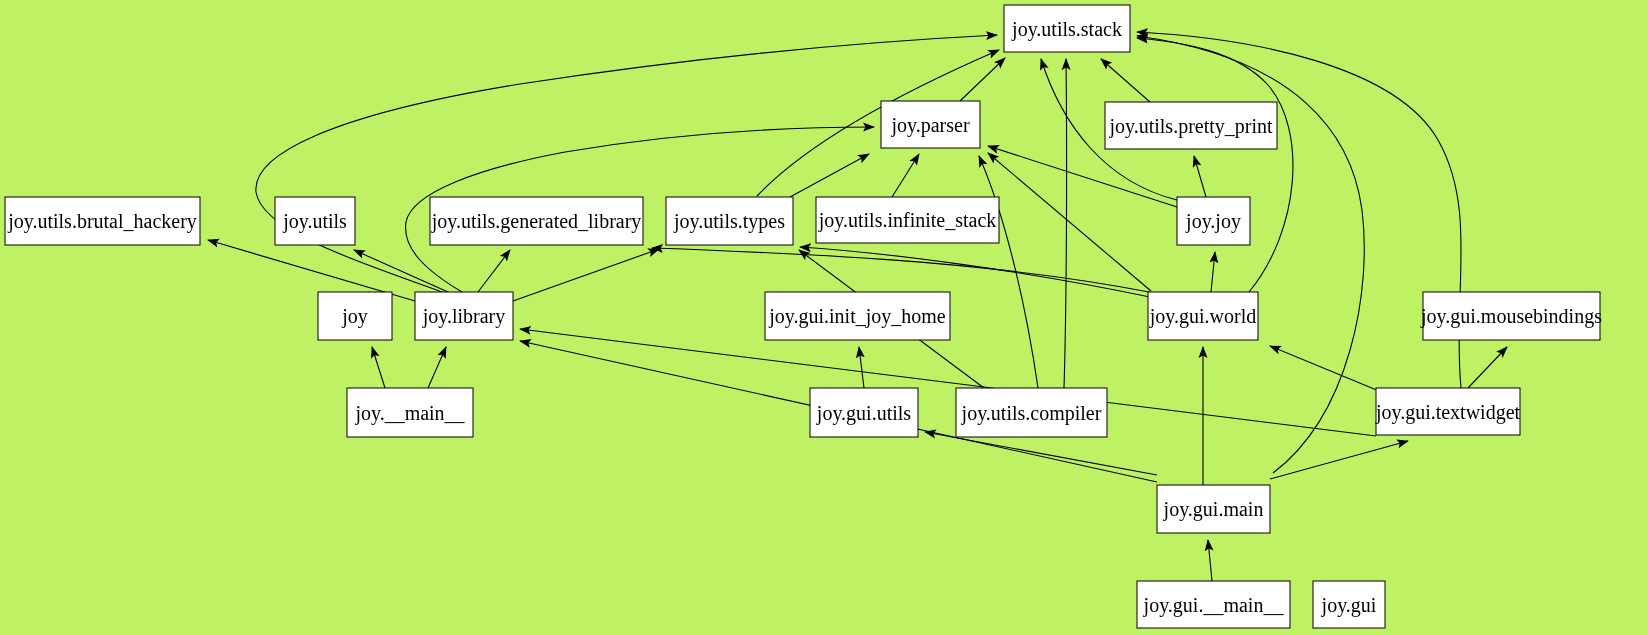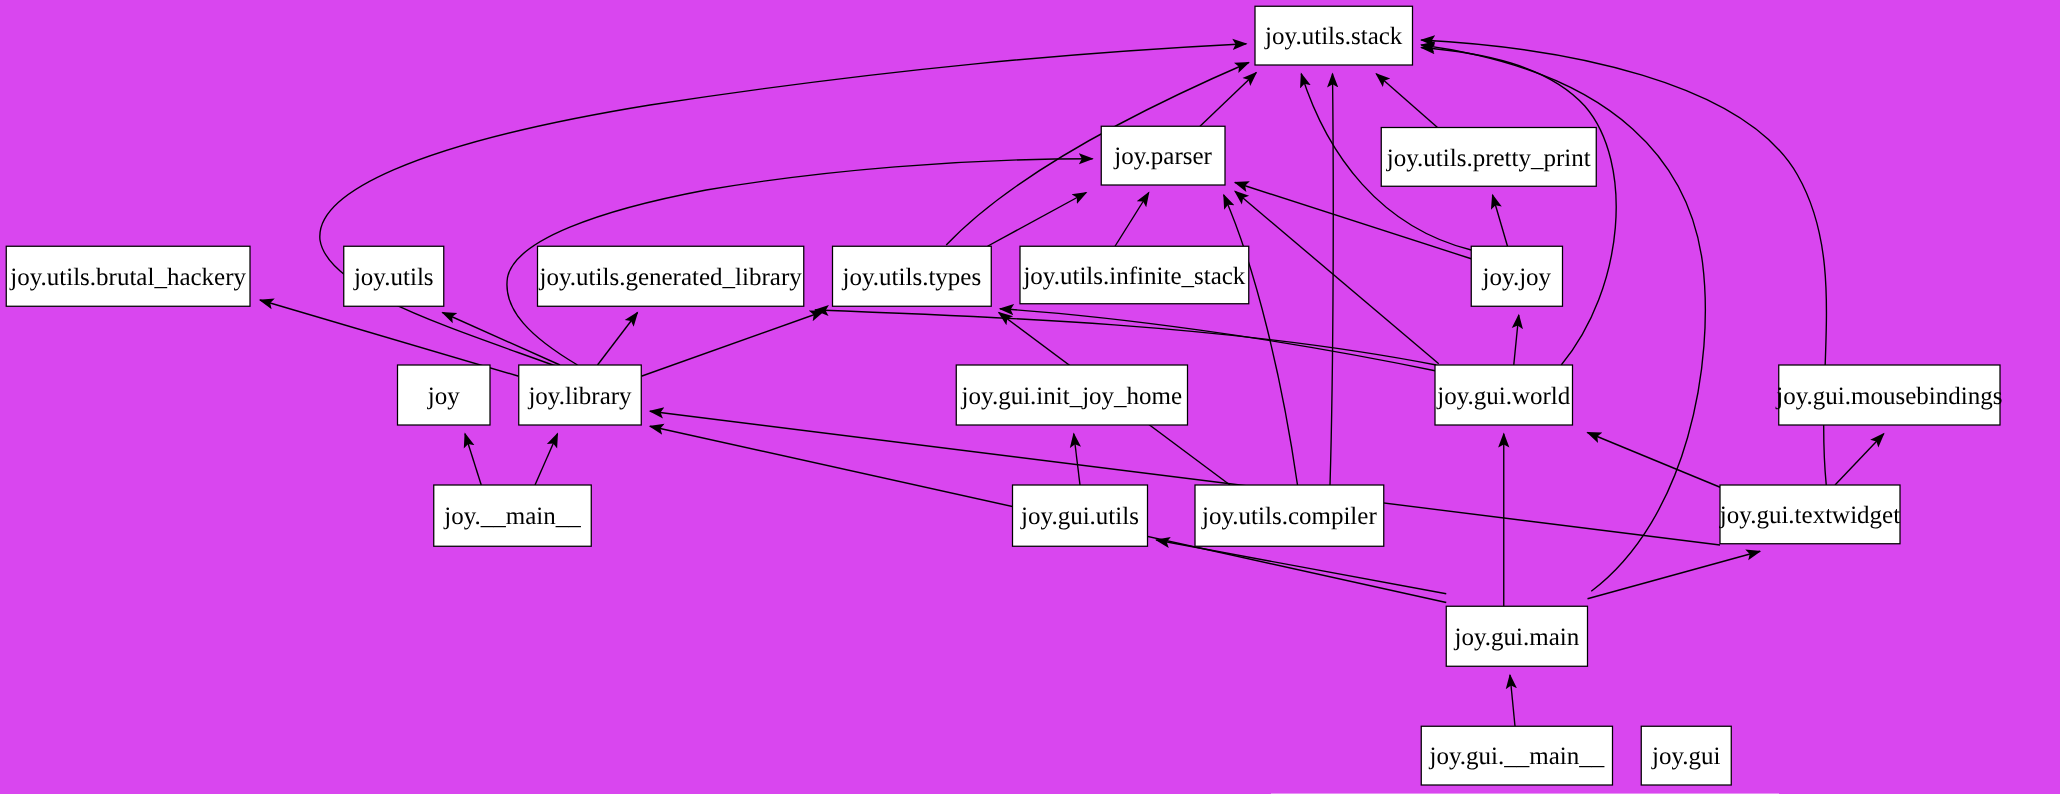--- a/index.html
+++ b/index.html
@@ -5,21 +5,21 @@
   html, body {
     margin: 0;
     padding: 0;
     background: #ffffff;
     font-family: "Liberation Serif", serif;
   }
   .canvas-wrap {
     position: relative;
     width: 1648px;
     height: 635px;
-    background: #d946ef;
+    background: #bef264;
     overflow: hidden;
   }
   svg { display: block; }
   .node-rect {
     fill: #ffffff;
     stroke: #000000;
     stroke-width: 1px;
   }
   .node-label {
     font-family: "Liberation Serif", serif;

